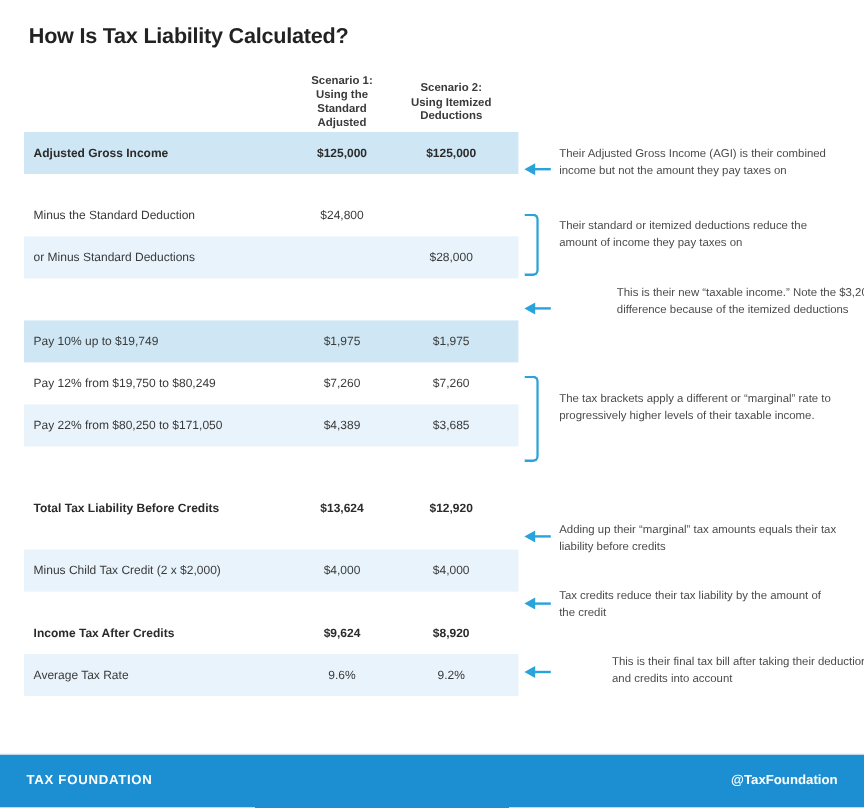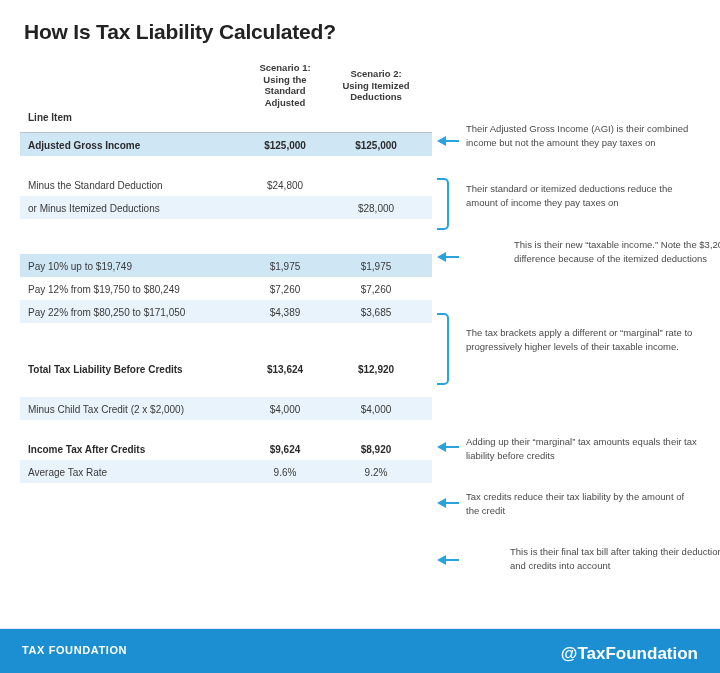--- a/index.html
+++ b/index.html
@@ -18,21 +18,21 @@
   .page {
     position: relative;
     width: 720px;
     height: 673px;
     box-sizing: border-box;
   }
   .title {
     position: absolute;
     left: 24px;
     top: 20px;
-    font-size: 21px;
+    font-size: 18px;
     font-weight: bold;
     color: #222222;
     letter-spacing: -0.2px;
   }
 
   
   .table {
     position: absolute;
     left: 20px;
     top: 62px;
@@ -62,21 +62,21 @@
     position: absolute;
     left: 8px;
     top: 2px;
     font-size: 10px;
     font-weight: bold;
     color: #333333;
   }
 
   .row {
     position: relative;
-    height: 23px;
+    height: 35px;
   }
   .row.shaded { background: #cfe6f5; }
   .row.light { background: #e8f3fb; }
   .row.spacer { height: 17px; background: transparent; }
   .row.spacer-sm { height: 9px; background: transparent; }
 
   .row .lbl {
     position: absolute;
     left: 8px;
     top: 50%;
@@ -164,21 +164,21 @@
     top: 15px;
     font-size: 11px;
     font-weight: bold;
     color: #ffffff;
     letter-spacing: 0.6px;
   }
   .footer .handle {
     position: absolute;
     right: 22px;
     top: 15px;
-    font-size: 17px;
+    font-size: 11px;
     font-weight: bold;
     color: #ffffff;
   }
   .footer-divider {
     position: absolute;
     left: 0;
     bottom: 44px;
     width: 720px;
     height: 1px;
     background: #e2e6ea;
@@ -200,40 +200,37 @@
         <div>Standard</div>
         <div>Adjusted</div>
       </div>
       <div class="ch s2">
         <div>Scenario 2:</div>
         <div>Using Itemized</div>
         <div>Deductions</div>
       </div>
     </div>
 
-    <div class="header-row">
-      <div class="line-item-label">Line Item</div>
-    </div>
 
     <div class="row shaded">
       <div class="lbl bold">Adjusted Gross Income</div>
       <div class="v1 bold">$125,000</div>
       <div class="v2 bold">$125,000</div>
     </div>
 
     <div class="row spacer"></div>
 
     <div class="row">
       <div class="lbl">Minus the Standard Deduction</div>
       <div class="v1">$24,800</div>
       <div class="v2"></div>
     </div>
 
     <div class="row light">
-      <div class="lbl">or Minus Itemized Deductions</div>
+      <div class="lbl">or Minus Standard Deductions</div>
       <div class="v1"></div>
       <div class="v2">$28,000</div>
     </div>
 
     <div class="row spacer-sm"></div>
 
 
     <div class="row spacer"></div>
     <div class="row spacer-sm"></div>
 

